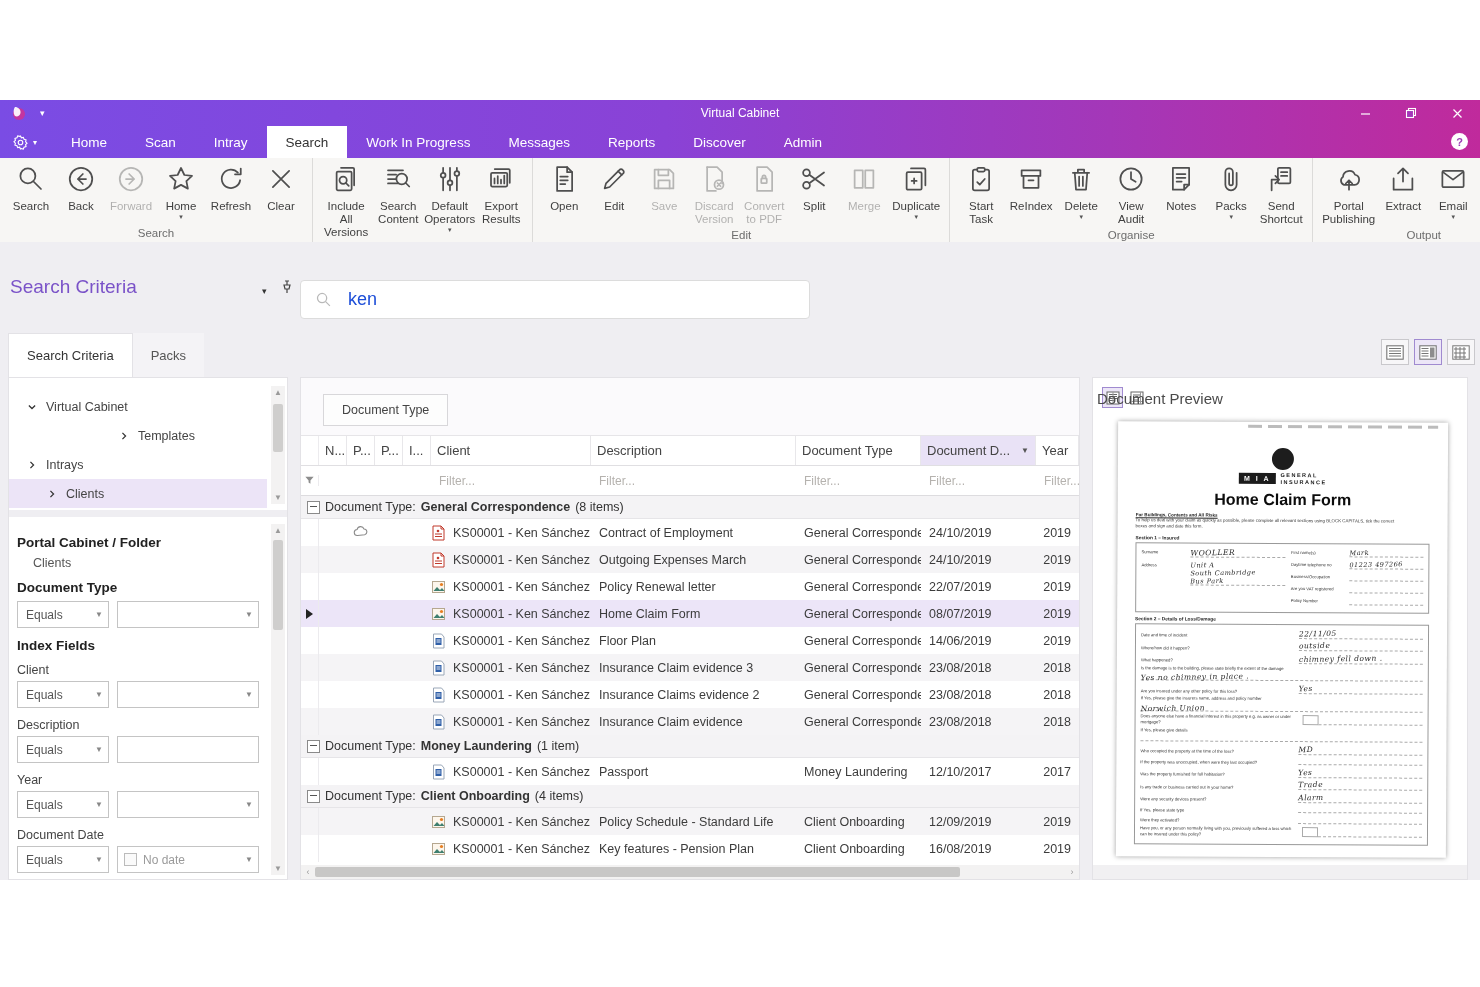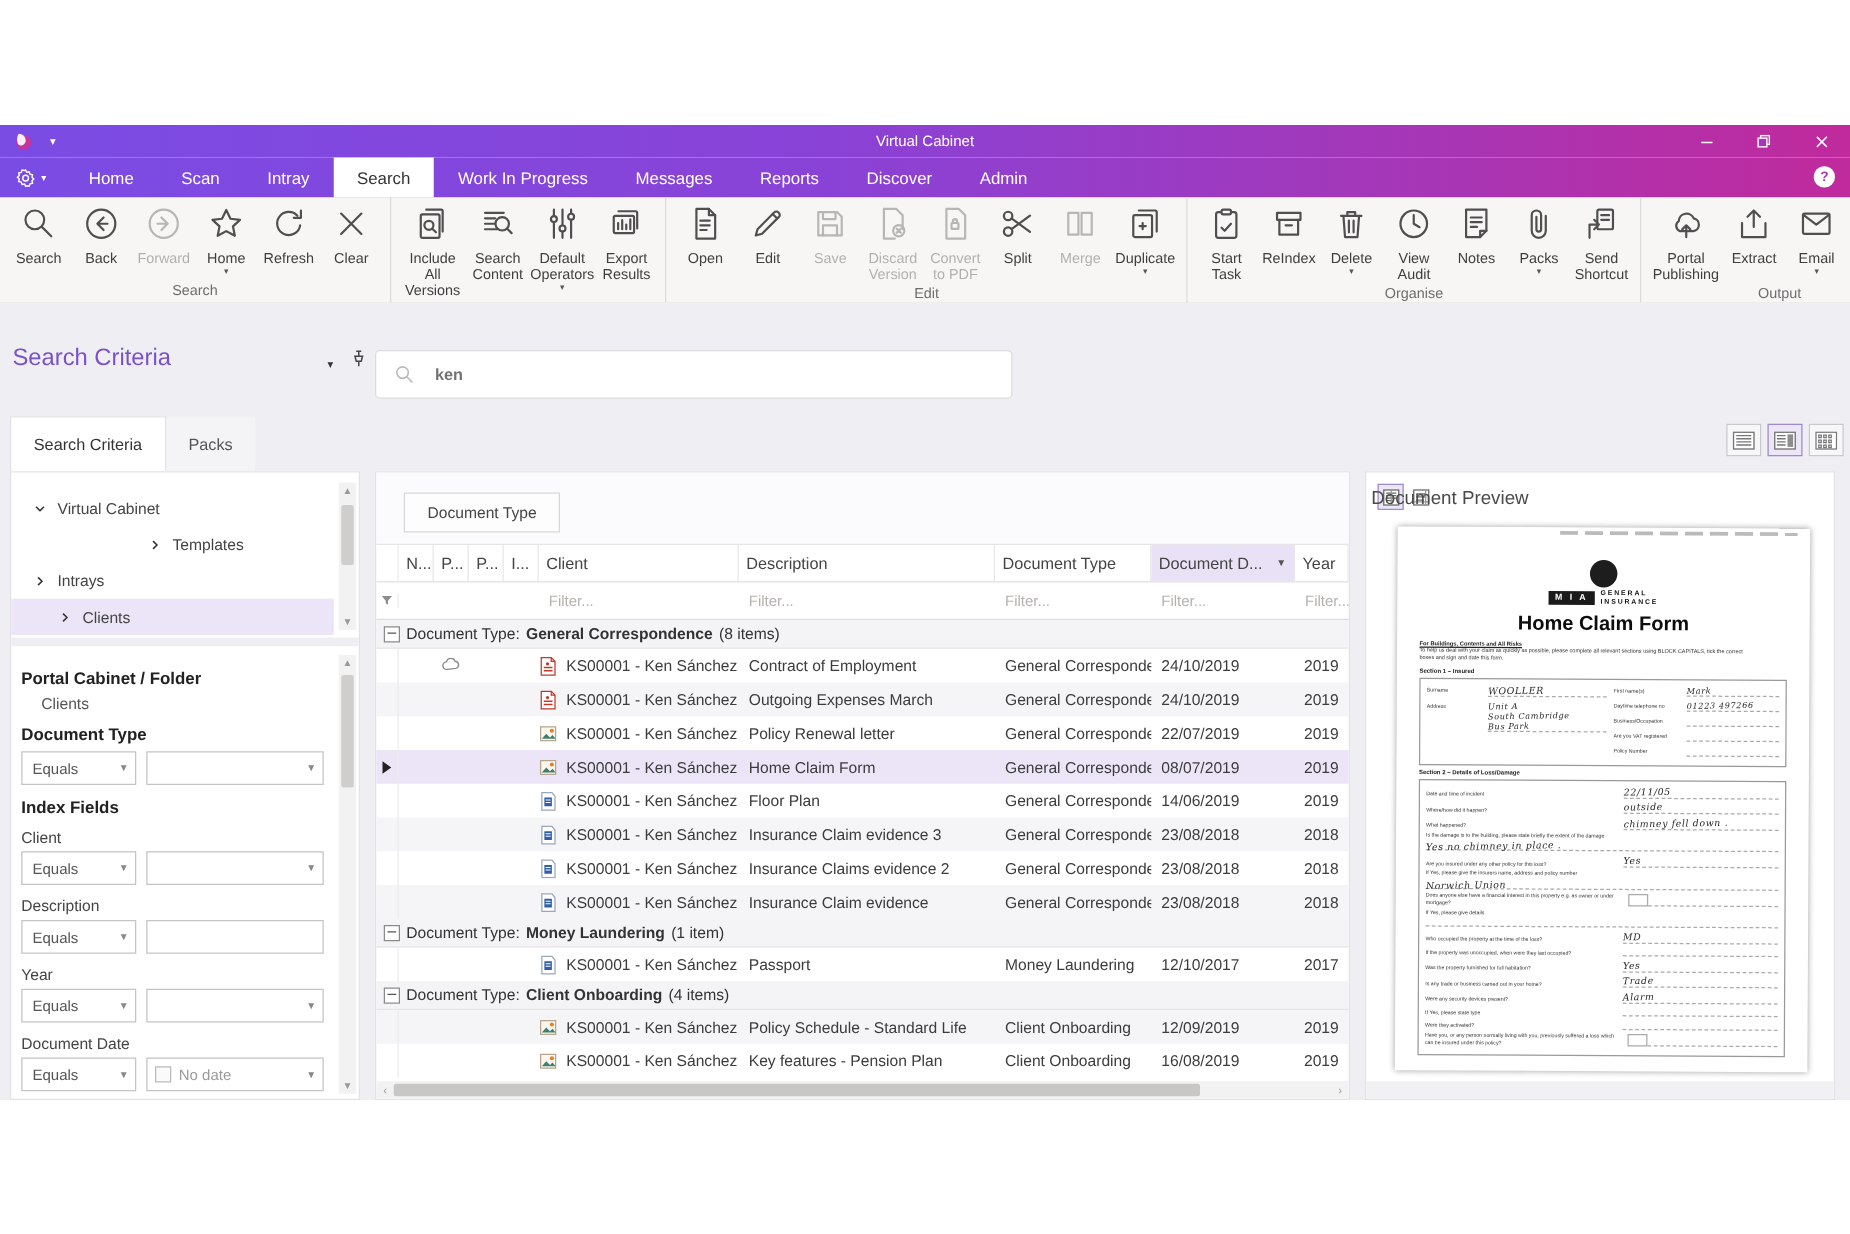--- a/index.html
+++ b/index.html
@@ -30,21 +30,21 @@
   .rbtn.disabled{opacity:.38;}
   .rbtn .drop{font-size:7px;color:#555;line-height:4px;}
   .rgroup-name{height:19px;display:flex;align-items:center;justify-content:center;font-size:11.5px;color:#6d6d6d;}
   
   #content{position:absolute;left:0;top:242px;width:1480px;height:638px;background:#efeef2;}
   .sc-header{position:absolute;left:10px;top:34px;font-size:19px;color:#7a52c8;}
   .sc-caret{position:absolute;left:262px;top:44px;font-size:9px;color:#333;}
   .sc-pin{position:absolute;left:281px;top:38px;}
   .searchbox{position:absolute;left:300px;top:38px;width:508px;height:37px;background:#fff;border:1px solid #dcdcdc;border-radius:4px;display:flex;align-items:center;}
   .searchbox svg{margin-left:14px;}
-  .searchbox input{border:none;outline:none;font-size:13px;color:#737373;margin-left:14px;flex:1;font-family:"Liberation Sans",sans-serif;background:transparent;font-weight:bold;}
+  .searchbox input{border:none;outline:none;font-size:18px;color:#1d4ed8;margin-left:14px;flex:1;font-family:"Liberation Sans",sans-serif;background:transparent;}
   .left-tabs{position:absolute;left:8px;top:91px;height:44px;display:flex;}
   .ltab{padding:0 18px;display:flex;align-items:center;font-size:13px;color:#555;}
   .ltab.active{background:#fff;color:#333;border:1px solid #e3e2e6;border-bottom:none;}
   .ltab.inactive{background:#f4f3f6;}
   
   #leftpanel{position:absolute;left:8px;top:135px;width:280px;height:503px;background:#fff;border:1px solid #e3e2e6;box-sizing:border-box;}
   .tree{position:absolute;left:0;top:0;right:20px;height:132px;padding-top:14px;box-sizing:border-box;}
   .tree-item{height:29px;display:flex;align-items:center;font-size:12.5px;color:#444;gap:9px;}
   .tree-item .chev{width:10px;display:flex;}
   .tree-item.selected{background:#ece4f7;}

